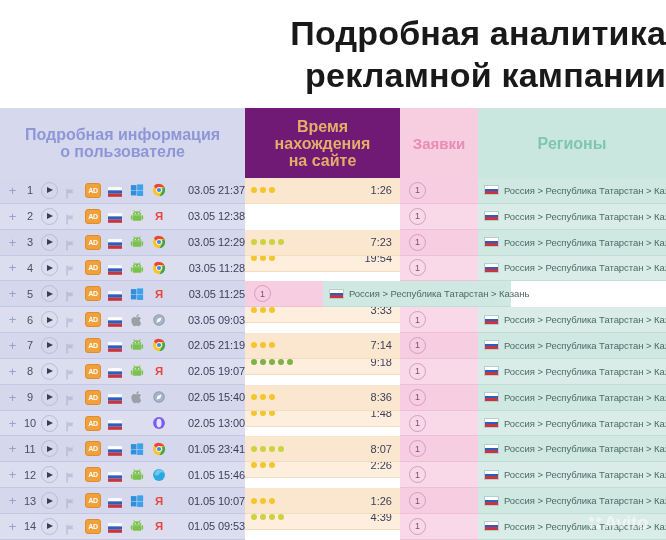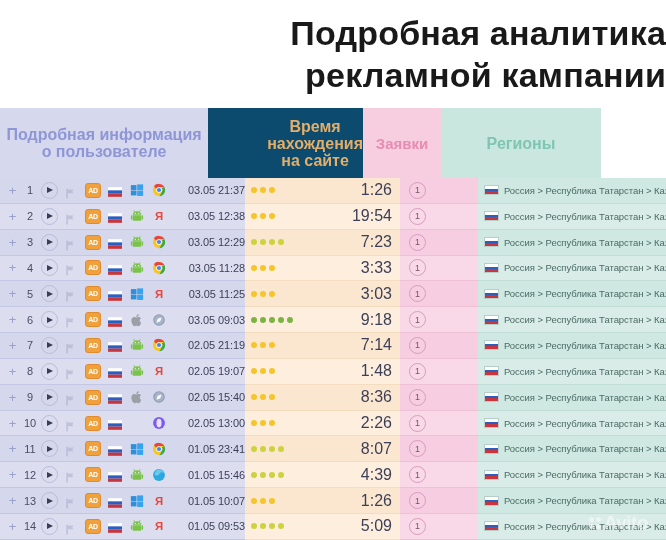--- a/index.html
+++ b/index.html
@@ -21,42 +21,42 @@
   }
 
   
   .table{position:relative;width:666px;height:432px;}
 
   .thead{display:flex;width:666px;height:70px;}
   .th{
     display:flex;align-items:center;justify-content:center;text-align:center;
     font-weight:700;line-height:17px;box-sizing:border-box;
   }
-  .th-user   {width:208px;background:#d6d8ee;color:#8e96d6;font-size:16px;padding:0 4px;}
-  .th-time   {width:155px;background:#0c4a6e;color:#e2ae69;font-size:16px;justify-content:flex-end;}
+  .th-user   {width:245px;background:#d6d8ee;color:#8e96d6;font-size:16px;padding:0 4px;}
+  .th-time   {width:155px;background:#701a75;color:#e2ae69;font-size:16px;}
   .th-leads  {width:78px; background:#f7cde0;color:#e88cb4;font-size:15px;}
-  .th-regions{width:160px;background:#c9e7de;color:#7ec6b2;font-size:16px;}
+  .th-regions{width:188px;background:#c9e7de;color:#7ec6b2;font-size:16px;}
 
   .tbody{width:666px;height:362px;position:relative;overflow:hidden;}
 
   .row{display:flex;width:666px;height:25.85px;box-sizing:border-box;}
 
   .cell{display:flex;align-items:center;box-sizing:border-box;height:100%;}
 
   .c-user{
     width:245px;background:#d5d7ec;border-bottom:1px solid #c4c7e3;
     padding-left:6px;gap:0;
   }
   .row.alt .c-user{background:#dcdef0;}
 
   .c-time{
     width:155px;background:#fbe7cf;border-bottom:1px solid #f3dcc0;
     padding:0 8px 0 6px;justify-content:space-between;
   }
-  .row.alt .c-time{background:#fdeedd;}
+  .row.alt .c-time{background:#fdeedd;margin-top:42px;}
 
   .c-leads{
     width:78px;background:#f6cde1;border-bottom:1px solid #eec0d6;
     padding-left:9px;
   }
   .row.alt .c-leads{background:#f9d9e8;}
 
   .c-regions{
     width:188px;background:#cfe8e1;border-bottom:1px solid #c0ded5;
     padding-left:6px;gap:5px;
@@ -93,21 +93,21 @@
   .stamp{
     margin-left:auto;font-size:11px;color:#3c3f57;
     letter-spacing:-.1px;white-space:nowrap;
   }
 
   
   .dots{display:flex;gap:3px;align-items:center;}
   .dot{width:6px;height:6px;border-radius:50%;background:#f5c52b;}
   .dot.g{background:#7cb342;}
   .dot.yg{background:#cdd23f;}
-  .dur{font-size:16px;color:#3c3f57;white-space:nowrap;}
+  .dur{font-size:11px;color:#3c3f57;white-space:nowrap;}
 
   
   .lead-badge{
     width:15px;height:15px;border-radius:50%;border:1px solid #d79cbd;
     display:flex;align-items:center;justify-content:center;
     font-size:9px;color:#7c5268;
   }
 
   
   .ru-flag{
@@ -375,28 +375,20 @@
                 <rect x="1" y="2.4" width="6.4" height="5.6" fill="#2f8fd8"></rect>
                 <rect x="8.2" y="1.6" width="6.8" height="6.4" fill="#38a3ec"></rect>
                 <rect x="1" y="8.6" width="6.4" height="5.6" fill="#2f8fd8"></rect>
                 <rect x="8.2" y="8.6" width="6.8" height="6.2" fill="#38a3ec"></rect>
               </svg></span>
             <span class="ico"><svg viewBox="0 0 16 16" width="14" height="14">
                 <text x="8" y="13" text-anchor="middle" font-family="Liberation Sans, sans-serif" font-size="13" font-weight="700" fill="#e8453c">Я</text>
               </svg></span>
             <span class="stamp">03.05 11:25</span>
           </div>
-          <div class="cell c-time">
-            <span class="dots">
-              <i class="dot"></i>
-              <i class="dot"></i>
-              <i class="dot"></i>
-            </span>
-            <span class="dur">3:03</span>
-          </div>
           <div class="cell c-leads">
             <span class="lead-badge">1</span>
           </div>
           <div class="cell c-regions">
             <span class="ru-flag"></span>
             <span class="region-txt">Россия &gt; Республика Татарстан &gt; Казань</span>
           </div>
         </div>
         <div class="row alt">
           <div class="cell c-user">

